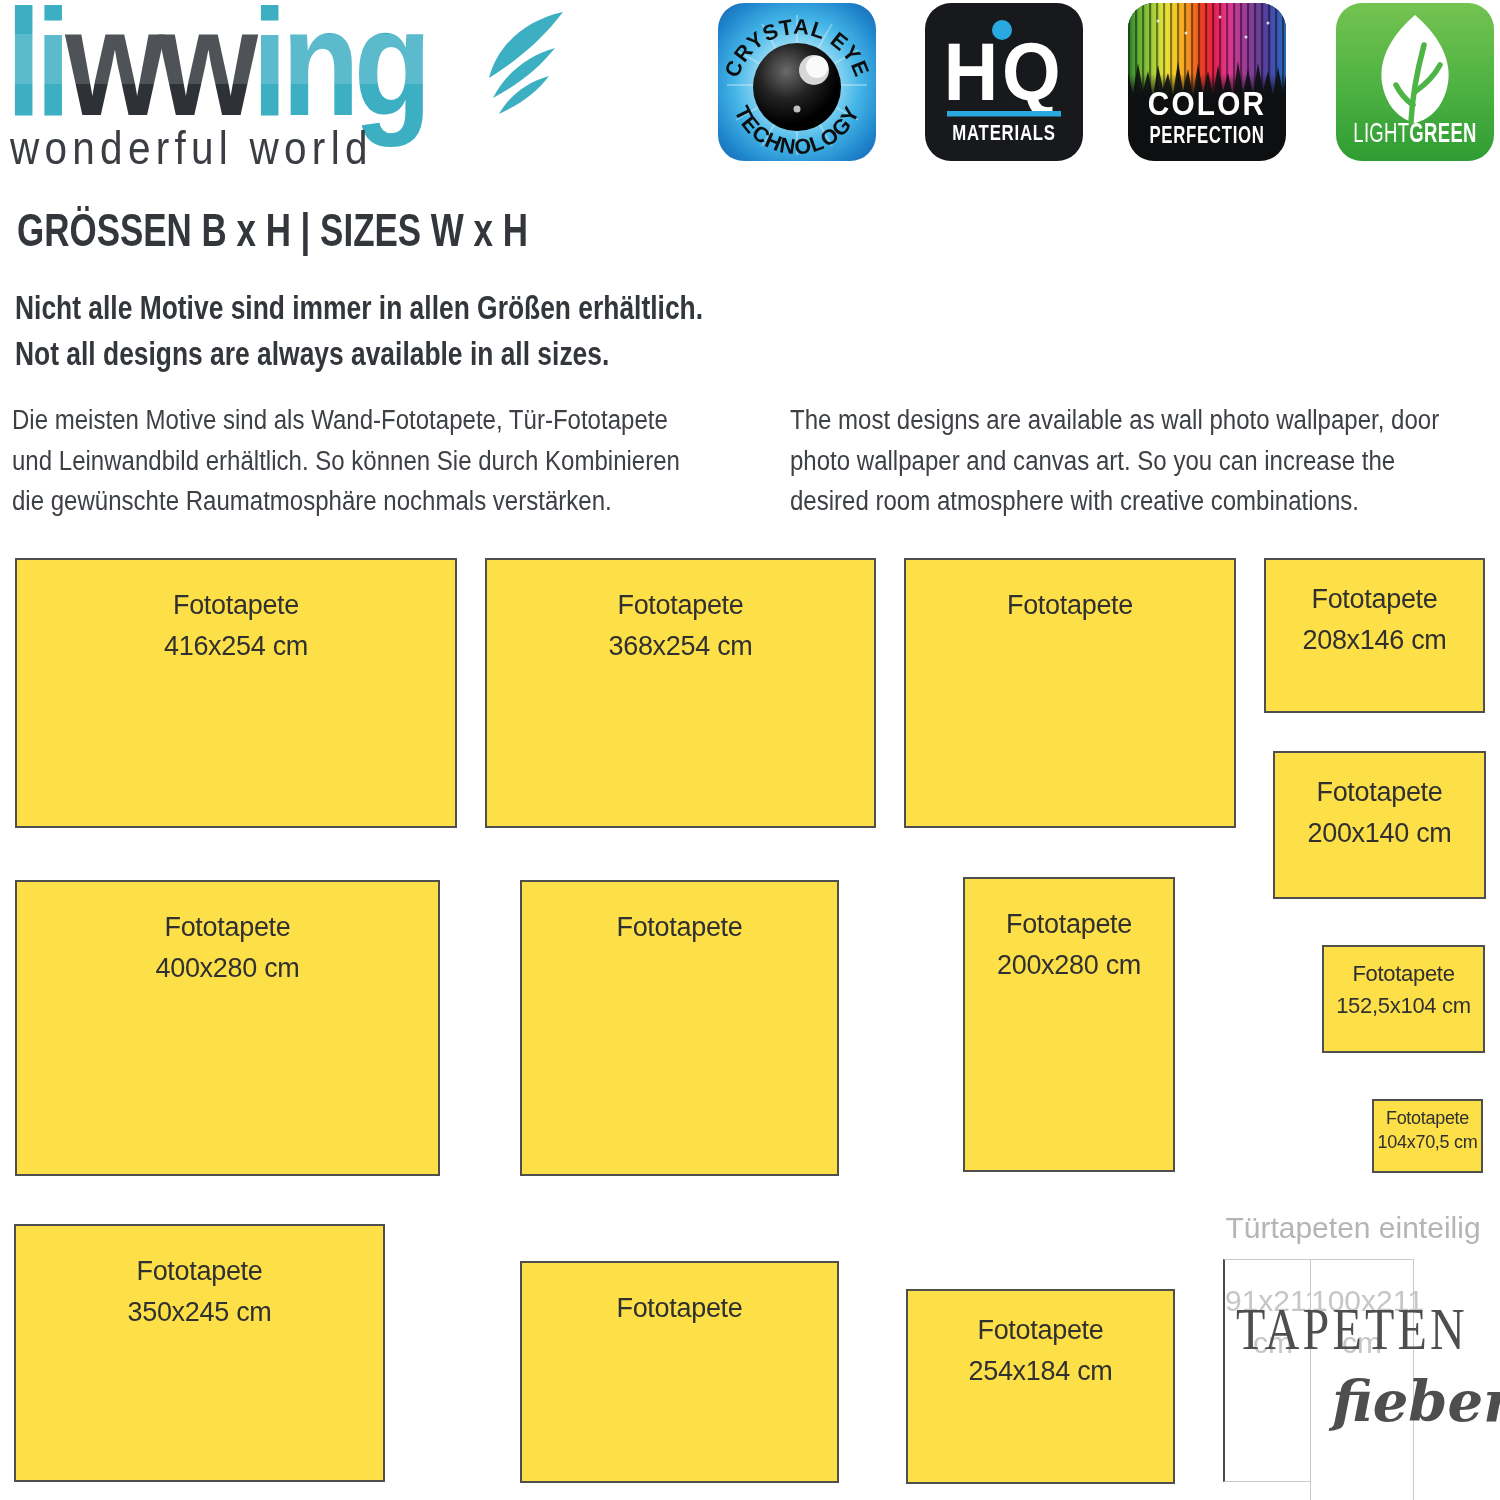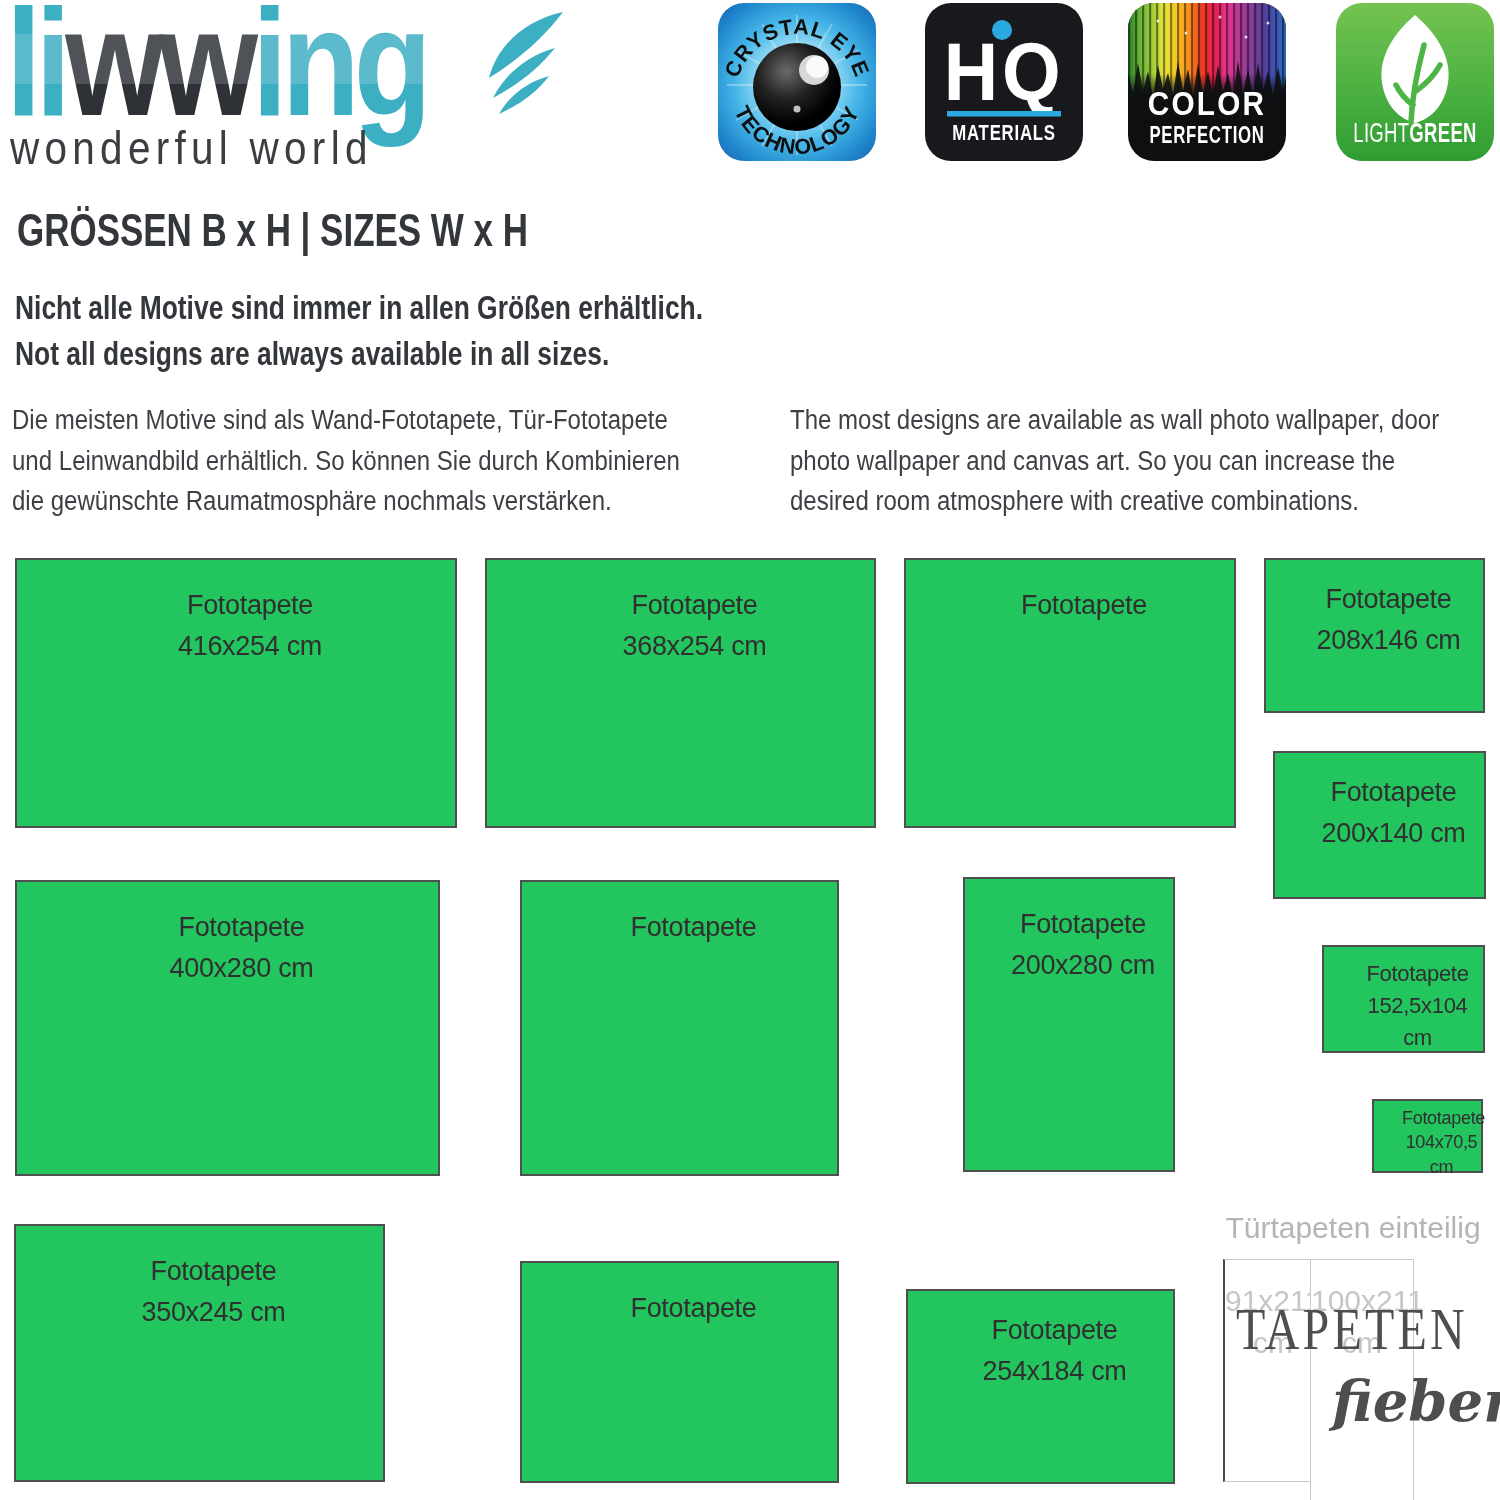--- a/index.html
+++ b/index.html
@@ -27,22 +27,22 @@
                color:#33373c;transform:scaleX(.76);transform-origin:left top;white-space:pre;}
   .sizes-note{position:absolute;left:15px;top:285px;font-size:33px;font-weight:bold;
               color:#33373c;line-height:1.38;transform:scaleX(.8);transform-origin:left top;
               white-space:pre-line;}
   .intro{position:absolute;top:400px;font-size:27px;color:#3d4145;line-height:1.5;
          transform:scaleX(.89);transform-origin:left top;white-space:pre;}
   .intro.de{left:12px;}
   .intro.en{left:790px;}
 
   
-  .box{position:absolute;box-sizing:border-box;border:2px solid #4f4f4f;background:#22c55e;
-       text-align:center;color:#303030;padding-left:28px;}
+  .box{position:absolute;box-sizing:border-box;border:2px solid #4f4f4f;background:#fde047;
+       text-align:center;color:#303030;}
   .box .lbl{font-size:27px;line-height:1.5;letter-spacing:-.3px;}
   .box.pad-lg{padding-top:25px;}
   .box.pad-md{padding-top:19px;}
   .box.sm{padding-top:11px;}
   .box.sm .lbl{font-size:22px;line-height:1.45;}
   .box.xs{padding-top:5px;}
   .box.xs .lbl{font-size:18px;line-height:1.35;}
 
   
   .door-title{position:absolute;left:1222px;top:1211px;width:262px;text-align:center;

